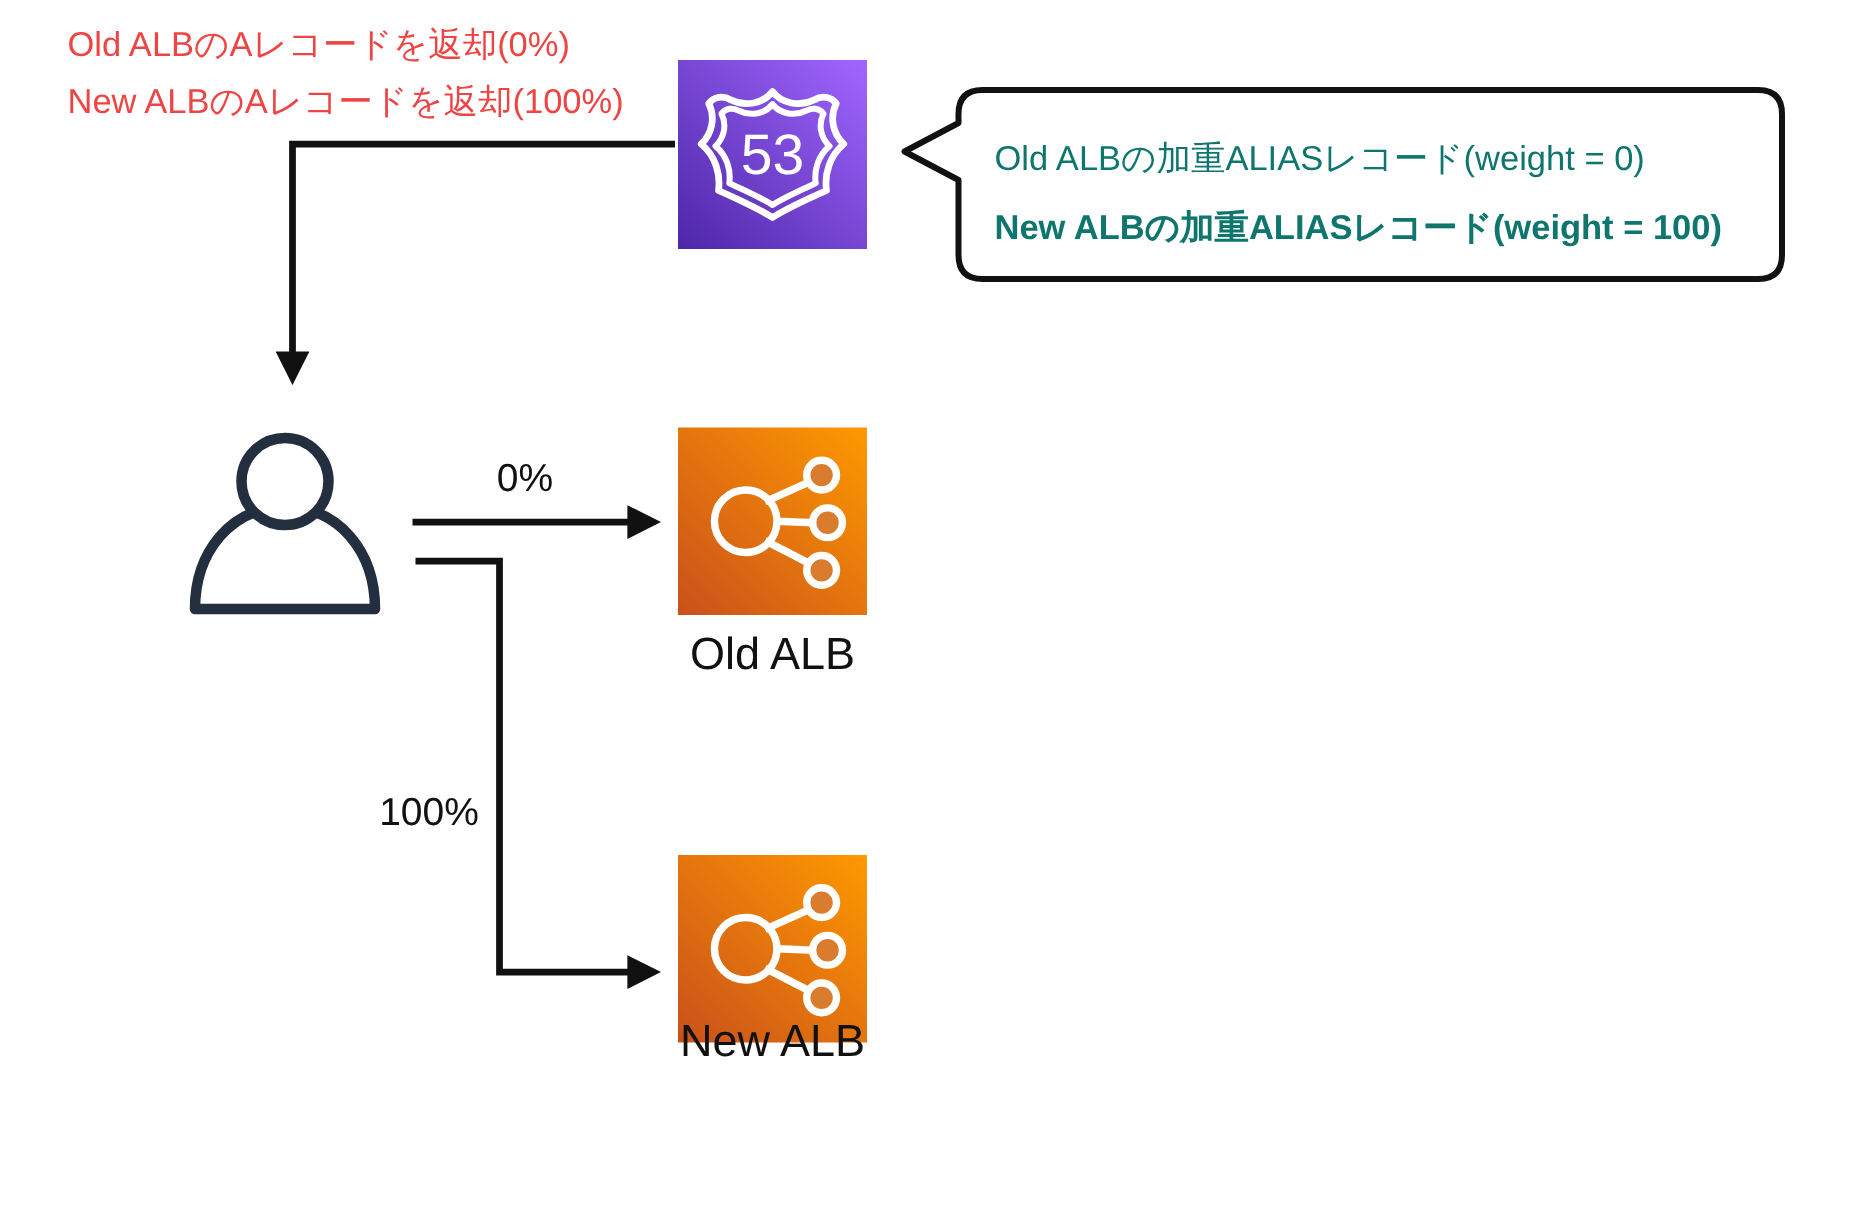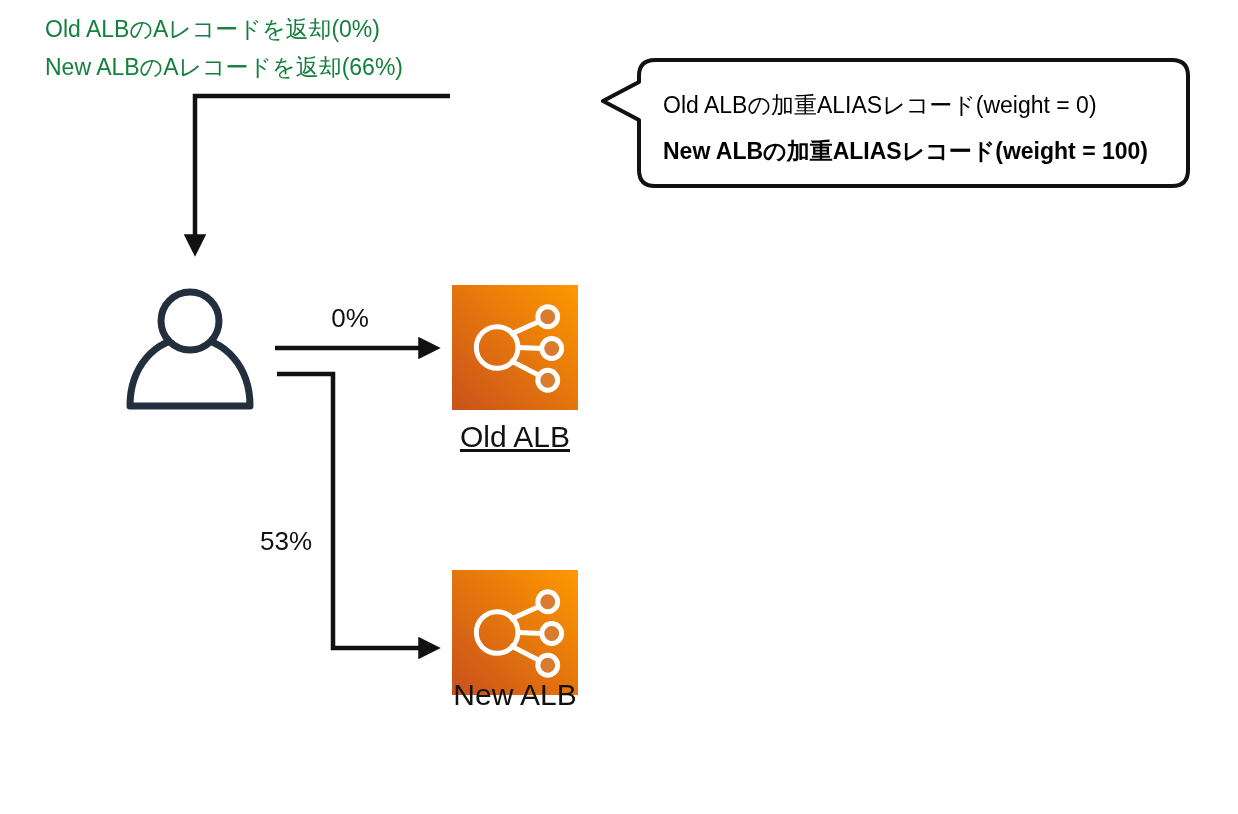--- a/index.html
+++ b/index.html
@@ -10,79 +10,100 @@
     --line-color:#111111;
     --person-color:#232F3E;
   }
   html,body{margin:0;padding:0;background:#ffffff;}
   .canvas{
     position:relative;width:1238px;height:814px;background:#ffffff;
     font-family:"Liberation Sans","DejaVu Sans",sans-serif;color:#111;
     overflow:hidden;
   }
   .abs{position:absolute;}
-  .annot{font-size:23px;line-height:28px;white-space:nowrap;color:#15803d;}
+  .annot{font-size:23px;line-height:28px;white-space:nowrap;color:#ef4444;}
   .aws-icon{position:absolute;width:126px;}
   .r53{height:126px;background:linear-gradient(45deg,var(--route53-gradient-start),var(--route53-gradient-end));}
   .alb{height:125px;background:linear-gradient(45deg,var(--alb-gradient-start),var(--alb-gradient-end));}
   .aws-icon svg{display:block;width:100%;height:100%;}
-  .bubble-text{font-size:23px;line-height:26px;white-space:nowrap;color:#000000;}
+  .bubble-text{font-size:23px;line-height:26px;white-space:nowrap;color:#0f766e;}
   .pct-label{font-size:26px;width:120px;text-align:center;color:#111;}
   .node-label{font-size:30px;width:220px;text-align:center;color:#111;}
   .arrow-layer{position:absolute;left:0;top:0;width:1238px;height:814px;pointer-events:none;}
 </style>
 </head>
 <body>
 
 <div class="canvas">
 
   <div class="abs annot" style="left:45px;top:15px;">Old ALBのAレコードを返却(0%)</div>
-  <div class="abs annot" style="left:45px;top:53px;">New ALBのAレコードを返却(66%)</div>
+  <div class="abs annot" style="left:45px;top:53px;">New ALBのAレコードを返却(100%)</div>
 
   <svg class="arrow-layer">
     <defs>
       <marker id="arrow" viewBox="0 0 10 10" refX="7" refY="5" markerWidth="5" markerHeight="5" orient="auto-start-reverse">
         <path d="M0 0 L10 5 L0 10 z" fill="#111111"></path>
       </marker>
     </defs>
     <path d="M450 96 L195 96 L195 250" fill="none" stroke="#111111" stroke-width="4.5" marker-end="url(#arrow)"></path>
     <path d="M275 348 L434 348" fill="none" stroke="#111111" stroke-width="4.5" marker-end="url(#arrow)"></path>
     <path d="M277 374 L333 374 L333 648 L434 648" fill="none" stroke="#111111" stroke-width="4.5" marker-end="url(#arrow)"></path>
   </svg>
 
+  <div class="aws-icon r53" style="left:452px;top:40px;">
+    <svg viewBox="0 0 126 126">
+      <g fill="none" stroke="#ffffff" stroke-width="4.5" stroke-linejoin="round">
+        <path d="M63 21
+          C57 29 45 31.5 35 26.5 C30 23.5 24 24.5 20.5 29
+          C25 38 23 49 15.5 56 C25 64 28.5 76 27 87
+          C38 92 52 98 63 105 C74 98 88 92 99 87
+          C97.5 76 101 64 110.5 56 C103 49 101 38 105.5 29
+          C102 24.5 96 23.5 91 26.5 C81 31.5 69 29 63 21 Z"></path>
+        <g transform="translate(63 63) scale(0.8) translate(-63 -63)">
+          <path stroke-width="5" d="M63 21
+            C57 29 45 31.5 35 26.5 C30 23.5 24 24.5 20.5 29
+            C25 38 23 49 15.5 56 C25 64 28.5 76 27 87
+            C38 92 52 98 63 105 C74 98 88 92 99 87
+            C97.5 76 101 64 110.5 56 C103 49 101 38 105.5 29
+            C102 24.5 96 23.5 91 26.5 C81 31.5 69 29 63 21 Z"></path>
+        </g>
+      </g>
+      <text x="63" y="76" text-anchor="middle" fill="#ffffff" font-size="38" font-family="Liberation Sans, sans-serif">53</text>
+    </svg>
+  </div>
 
   <svg class="abs" style="left:595px;top:52px;" width="606" height="146">
     <path d="M8 49 L44 30 L44 24 Q44 8 60 8 L577 8 Q593 8 593 24
              L593 118 Q593 134 577 134 L60 134 Q44 134 44 118 L44 68 Z" fill="#ffffff" stroke="#111111" stroke-width="4" stroke-linejoin="round"></path>
   </svg>
   <div class="abs bubble-text" style="left:663px;top:92px;">Old ALBの加重ALIASレコード(weight = 0)</div>
   <div class="abs bubble-text" style="left:663px;top:138px;font-weight:bold;">New ALBの加重ALIASレコード(weight = 100)</div>
 
   <svg class="abs" style="left:118px;top:278px;" width="148" height="140" viewBox="0 0 148 140">
     <path d="M12 128 C12 90 36 60 72 60 C108 60 132 90 132 128 Z" fill="#ffffff" stroke="#232F3E" stroke-width="7" stroke-linejoin="round"></path>
     <circle cx="72" cy="43" r="29" fill="#ffffff" stroke="#232F3E" stroke-width="7"></circle>
   </svg>
 
   <div class="abs pct-label" style="left:290px;top:303px;">0%</div>
-  <div class="abs pct-label" style="left:226px;top:526px;">53%</div>
+  <div class="abs pct-label" style="left:226px;top:526px;">100%</div>
 
   <div class="aws-icon alb" style="left:452px;top:285px;">
     <svg viewBox="0 0 126 126">
       <g fill="none" stroke="#ffffff" stroke-width="5">
         <line x1="58" y1="50" x2="89" y2="36"></line>
         <line x1="66" y1="63" x2="91" y2="64"></line>
         <line x1="58" y1="76" x2="89" y2="92"></line>
         <circle cx="45" cy="63" r="21"></circle>
         <circle cx="96" cy="32" r="10" fill="#d97c2e"></circle>
         <circle cx="100" cy="64" r="10" fill="#d97c2e"></circle>
         <circle cx="96" cy="96" r="10" fill="#d97c2e"></circle>
       </g>
     </svg>
   </div>
-  <div class="abs node-label" style="left:405px;top:420px;text-decoration:underline;">Old ALB</div>
+  <div class="abs node-label" style="left:405px;top:420px;">Old ALB</div>
 
   <div class="aws-icon alb" style="left:452px;top:570px;">
     <svg viewBox="0 0 126 126">
       <g fill="none" stroke="#ffffff" stroke-width="5">
         <line x1="58" y1="50" x2="89" y2="36"></line>
         <line x1="66" y1="63" x2="91" y2="64"></line>
         <line x1="58" y1="76" x2="89" y2="92"></line>
         <circle cx="45" cy="63" r="21"></circle>
         <circle cx="96" cy="32" r="10" fill="#d97c2e"></circle>
         <circle cx="100" cy="64" r="10" fill="#d97c2e"></circle>

